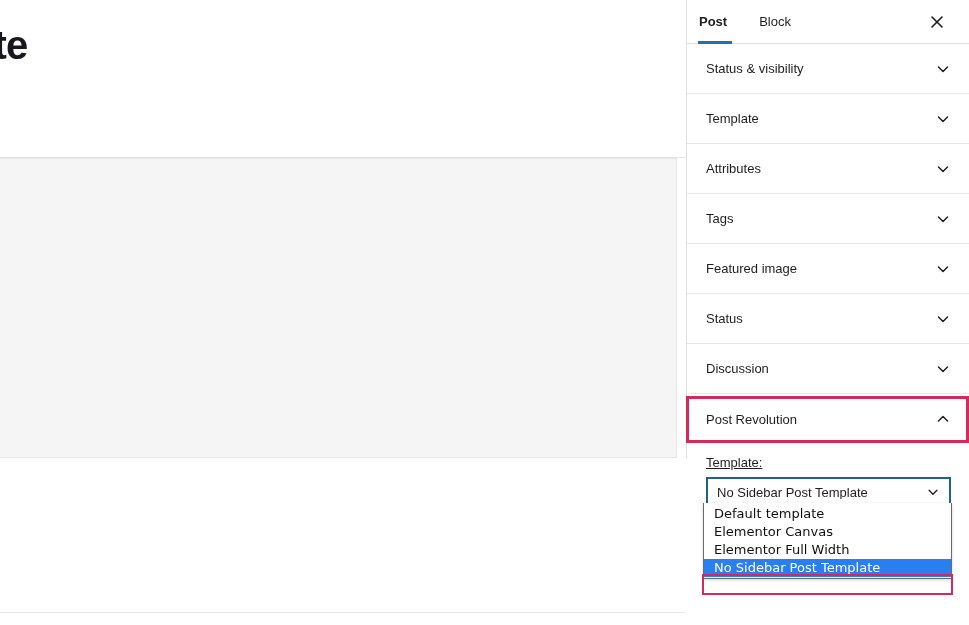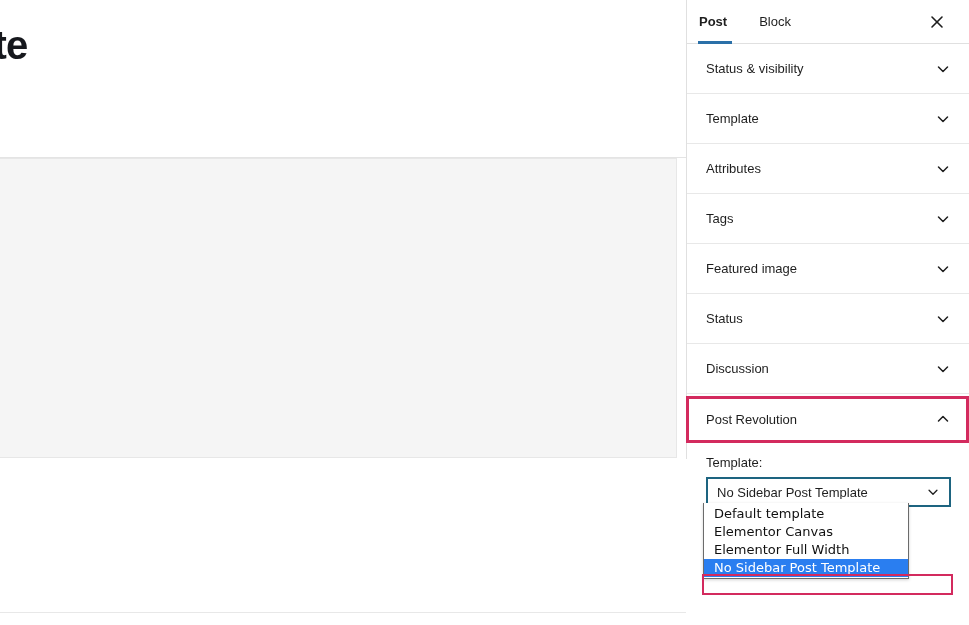--- a/index.html
+++ b/index.html
@@ -189,20 +189,21 @@
     padding: 11px 19px 0 19px;
     background: #ffffff;
     position: relative;
   }
 
   .field-label {
     font-size: 13px;
     color: #1e1e1e;
     margin-bottom: 7px;
     display: block;
+    text-decoration: underline;
   }
 
   .select-box {
     position: relative;
     width: 245px;
     height: 30px;
     border: 2px solid #1d6480;
     background: #ffffff;
     display: flex;
     align-items: center;
@@ -224,21 +225,21 @@
     height: 14px;
     flex: none;
     color: #1e1e1e;
   }
 
   
   .option-list {
     position: absolute;
     left: 703px;
     top: 503px;
-    width: 206px;
+    width: 249px;
     background: #ffffff;
     border: 1px solid #6b6b6b;
     border-top: none;
     padding: 2px 0 1px 0;
     z-index: 20;
     box-shadow: 0 1px 3px rgba(0,0,0,0.18);
   }
 
   .option-item {
     height: 18px;

